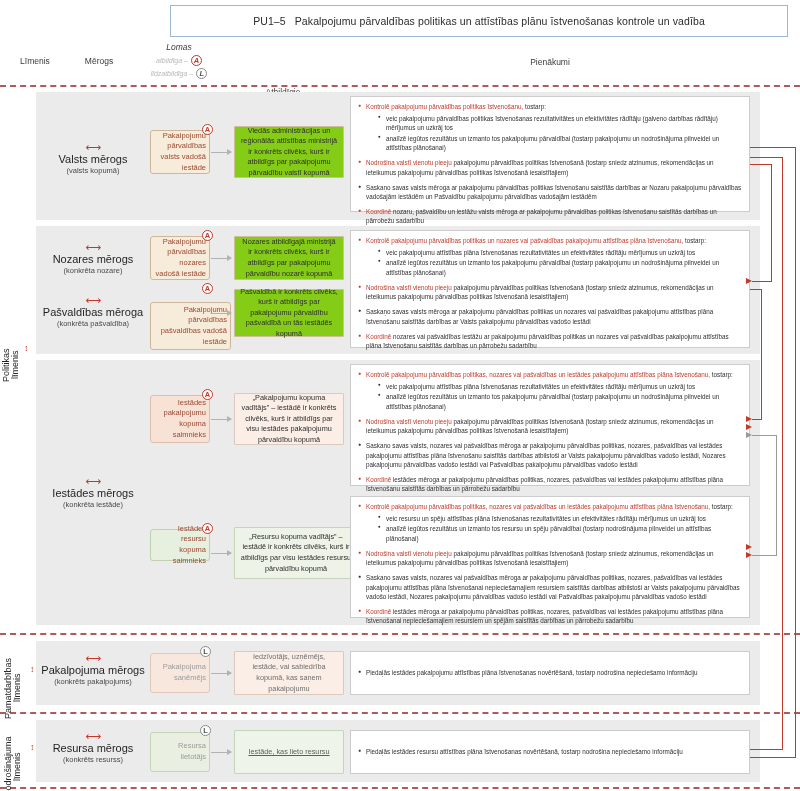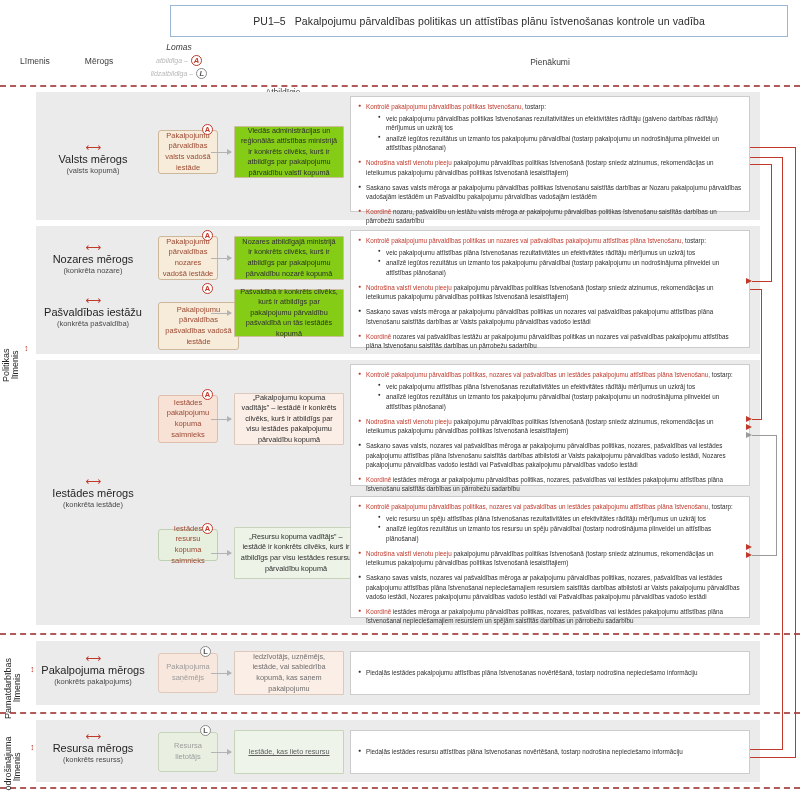--- a/index.html
+++ b/index.html
@@ -61,22 +61,22 @@
 
   
   .scope{ position:absolute; text-align:center; width:112px; }
   .scope .harr{ color:#c0392b; font-size:11px; line-height:.7; letter-spacing:-1px;}
   .scope .name{ font-size:11px; color:#1f1f1f; margin-top:1px; white-space:nowrap;}
   .scope .sub{ font-size:7.5px; color:#4a4a4a; margin-top:1px; white-space:nowrap;}
 
   
   .rolebox{
     position:absolute; border:1px solid #c9b8a8; border-radius:3px;
-    display:flex; align-items:center; justify-content:center; text-align:center;
-    font-size:7.5px; line-height:1.42; padding:2px 3px;margin-left:8px;
+    display:flex; align-items:center; justify-content:center; text-align:right;
+    font-size:7.5px; line-height:1.42; padding:2px 3px;
   }
   .respbox{
     position:absolute; border:1px solid #c9c2b0; border-radius:1px;
     display:flex; align-items:center; justify-content:center; text-align:center;
     font-size:7.3px; line-height:1.45; padding:2px 5px; color:#2f2f2f;
   }
   .t-cream  { background:#f6ecd9; color:#9c4a34; border-color:#cdb79a; }
   .t-creamb { background:#84cc16; color:#2f2f2f; border-color:#cdbf9e; }
   .t-pink   { background:#f8e2d6; color:#9c4a34; border-color:#ddbdac; }
   .t-pinkb  { background:#fbeee6; color:#2f2f2f; border-color:#ddc9bc; }
@@ -198,21 +198,21 @@
 
 <div class="panel" style="left:36px; top:226px; width:724px; height:128px;"></div>
 
 <div class="scope" style="left:37px; top:244px;">
   <div class="harr">⟷</div>
   <div class="name">Nozares mērogs</div>
   <div class="sub">(konkrēta nozare)</div>
 </div>
 <div class="scope" style="left:37px; top:297px;">
   <div class="harr">⟷</div>
-  <div class="name">Pašvaldības iestāžu</div>
+  <div class="name">Pašvaldības mēroga</div>
   <div class="sub">(konkrēta pašvaldība)</div>
 </div>
 
 <div class="rolebox t-cream" style="left:150px; top:236px; width:60px; height:44px;">Pakalpojumu pārvaldības nozares vadošā iestāde</div>
 <div class="corner-badge badge a" style="left:202px; top:230px;">A</div>
 <div class="connector" style="left:211px; top:258px; width:20px;"></div>
 <div class="respbox t-creamb" style="left:234px; top:236px; width:110px; height:44px;">Nozares atbildīgajā ministrijā ir konkrēts cilvēks, kurš ir atbildīgs par pakalpojumu pārvaldību nozarē kopumā</div>
 
 <div class="rolebox t-cream" style="left:150px; top:302px; width:81px; height:48px;">Pakalpojumu pārvaldības pašvaldības vadošā iestāde</div>
 <div class="corner-badge badge a" style="left:202px; top:283px;">A</div>

